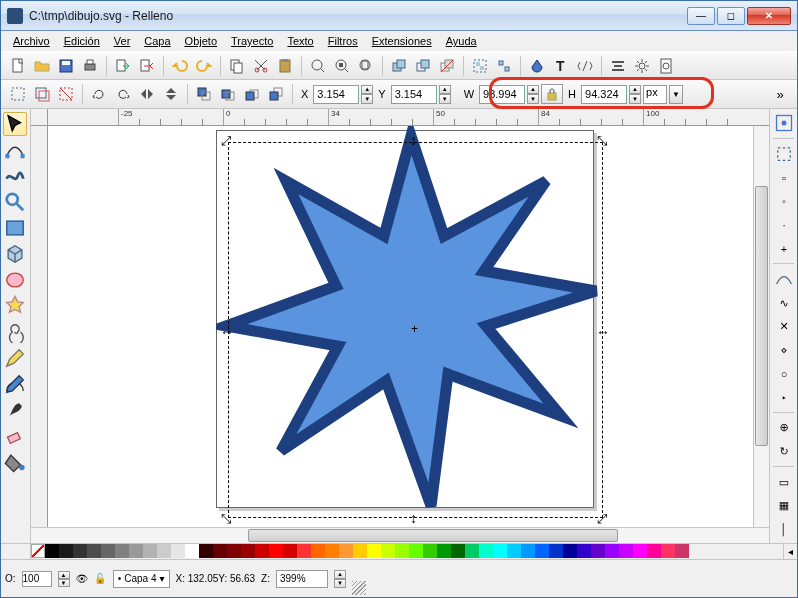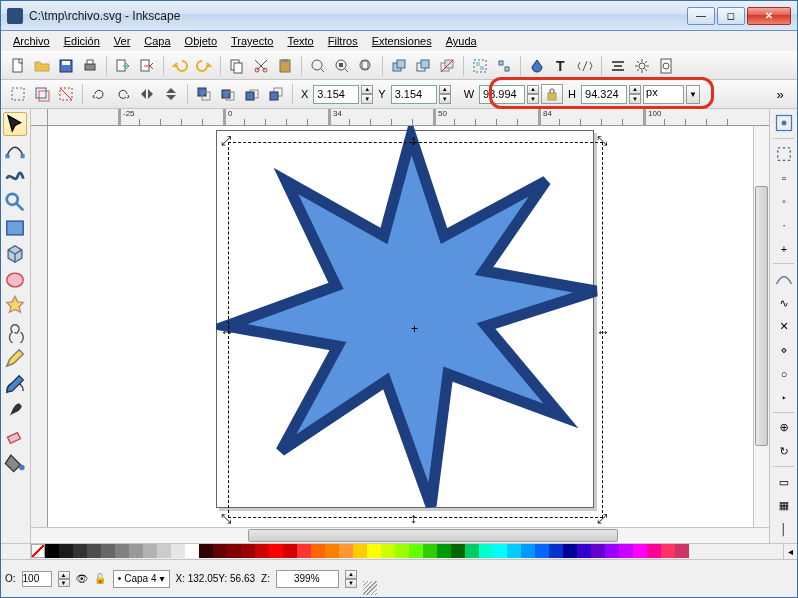--- a/index.html
+++ b/index.html
@@ -25,35 +25,35 @@
 .tsep { width: 1px; height: 20px; background: #c5c5c5; margin: 0 3px; }
 .tbtn svg { width: 16px; height: 16px; }
 
 
 .toolbar2 { height: 29px; background: linear-gradient(#fbfbfb, #e7e7e7); border-bottom: 1px solid #c5c5c5; display: flex; align-items: center; padding: 0 6px; gap: 2px; position: relative; }
 .coordlabel { font-size: 11px; margin: 0 3px; }
 .coordinput { width: 46px; height: 19px; font-size: 11px; border: 1px solid #7a9; background: #fff; padding: 0 3px; }
 .spinner { width: 12px; height: 19px; display: flex; flex-direction: column; }
 .spinner div { flex: 1; border: 1px solid #999; background: linear-gradient(#fff,#ddd); cursor: pointer; font-size: 6px; display: flex; align-items: center; justify-content: center; }
 .lockbtn { width: 22px; height: 20px; display: flex; align-items: center; justify-content: center; border: 1px solid #999; background: linear-gradient(#fff,#e5e5e5); cursor: pointer; }
-.unitsel { width: 41px; height: 19px; border: 1px solid #999; background: #fff; font-size: 11px; padding: 0 2px; }
+.unitsel { width: 24px; height: 19px; border: 1px solid #999; background: #fff; font-size: 11px; padding: 0 2px; }
 .unitdd { width: 14px; height: 19px; border: 1px solid #999; background: linear-gradient(#fff,#ddd); cursor: pointer; display: flex; align-items: center; justify-content: center; font-size: 8px; }
 .highlight-oval { position: absolute; border: 3px solid #e03020; border-radius: 12px; pointer-events: none; }
 
 
 .workarea { flex: 1; display: flex; min-height: 0; }
 .toolbox { width: 30px; background: #f0f0f0; border-right: 1px solid #c5c5c5; display: flex; flex-direction: column; padding: 3px 2px; gap: 2px; }
 .toolbox .tool { width: 24px; height: 24px; border: 1px solid transparent; display: flex; align-items: center; justify-content: center; cursor: pointer; font-size: 14px; border-radius: 2px; }
 .toolbox .tool.active { background: linear-gradient(#fff8d8,#ffe9a8); border-color: #d8b048; }
 
 .canvaswrap { flex: 1; display: flex; flex-direction: column; min-width: 0; }
 .ruler-row { display: flex; height: 17px; }
 .corner { width: 17px; height: 17px; background: #f0f0f0; border-right: 1px solid #999; border-bottom: 1px solid #999; }
 .ruler-h { flex: 1; background: #f0f0f0; border-bottom: 1px solid #999; position: relative; overflow: hidden; font-size: 8px; }
-.ruler-h .tick { position: absolute; top: 0; border-left: 3px solid #a3a3a3; height: 17px; padding-left: 2px; color: #333; }
+.ruler-h .tick { position: absolute; top: 0; border-left: 1px solid #a3a3a3; height: 17px; padding-left: 2px; color: #333; }
 .ruler-h .mtick { position: absolute; top: 10px; border-left: 1px solid #888; height: 7px; }
 .canvasrow { flex: 1; display: flex; min-height: 0; }
 .ruler-v { width: 17px; background: #f0f0f0; border-right: 1px solid #999; position: relative; overflow: hidden; font-size: 8px; }
 .canvas { flex: 1; background: #fff; position: relative; overflow: hidden; }
 .page { position: absolute; background: #fff; border: 1px solid #666; box-shadow: 3px 3px 0 #ccc; }
 .selbox { position: absolute; border: 1px dashed #000; }
 .selhandle { position: absolute; width: 11px; height: 11px; }
 .selhandle.arrow-h::before { content: "↔"; font-size: 14px; position: absolute; top: -4px; left: -2px; }
 .selhandle.arrow-v::before { content: "↕"; font-size: 14px; position: absolute; top: -4px; left: 0; }
 .selhandle.arrow-d1::before { content: "⤡"; font-size: 13px; position: absolute; top: -3px; left: -1px; }
@@ -80,31 +80,31 @@
 .palette .menu { width: 14px; background: #f0f0f0; border-left: 1px solid #c5c5c5; display: flex; align-items: center; justify-content: center; font-size: 10px; cursor: pointer; }
 
 
 .statusbar { height: 38px; background: #f0f0f0; border-top: 1px solid #c5c5c5; display: flex; align-items: center; font-size: 10px; padding: 0 4px; gap: 6px; }
 .statusbar .fillstroke { display: flex; flex-direction: column; line-height: 12px; }
 .statusbar .oinput { width: 30px; height: 16px; font-size: 10px; border: 1px solid #999; }
 .statusbar .layer { border: 1px solid #999; background: #fff; height: 18px; padding: 0 4px; display: flex; align-items: center; gap: 3px; }
 .statusbar .hint { flex: 1; overflow: hidden; white-space: nowrap; }
 .statusbar .hint b { font-weight: bold; }
 .statusbar .coords { display: flex; line-height: 12px; font-size: 10px; }
-.statusbar .zoom { border: 1px solid #999; background: #fff; width: 63px; height: 18px; font-size: 10px; padding: 0 17px; }
+.statusbar .zoom { border: 1px solid #999; background: #fff; width: 52px; height: 18px; font-size: 10px; padding: 0 3px; }
 .resize-grip { width: 14px; height: 14px; align-self: flex-end; background: repeating-linear-gradient(135deg, #999 0 1px, transparent 1px 3px); margin-bottom: 2px; }
 </style>
 </head>
 <body>
 
 <div class="window">
 
   <div class="titlebar">
     <div class="icon"></div>
-    <div class="title">C:\tmp\rchivo.svg - Inkscape</div>
+    <div class="title">C:\tmp\dibujo.svg - Relleno</div>
     <div class="winbtns">
       <div class="winbtn">—</div>
       <div class="winbtn">◻</div>
       <div class="winbtn close">✕</div>
     </div>
   </div>
 
   <div class="menubar">
     <span><u>A</u>rchivo</span>
     <span><u>E</u>dición</span>

